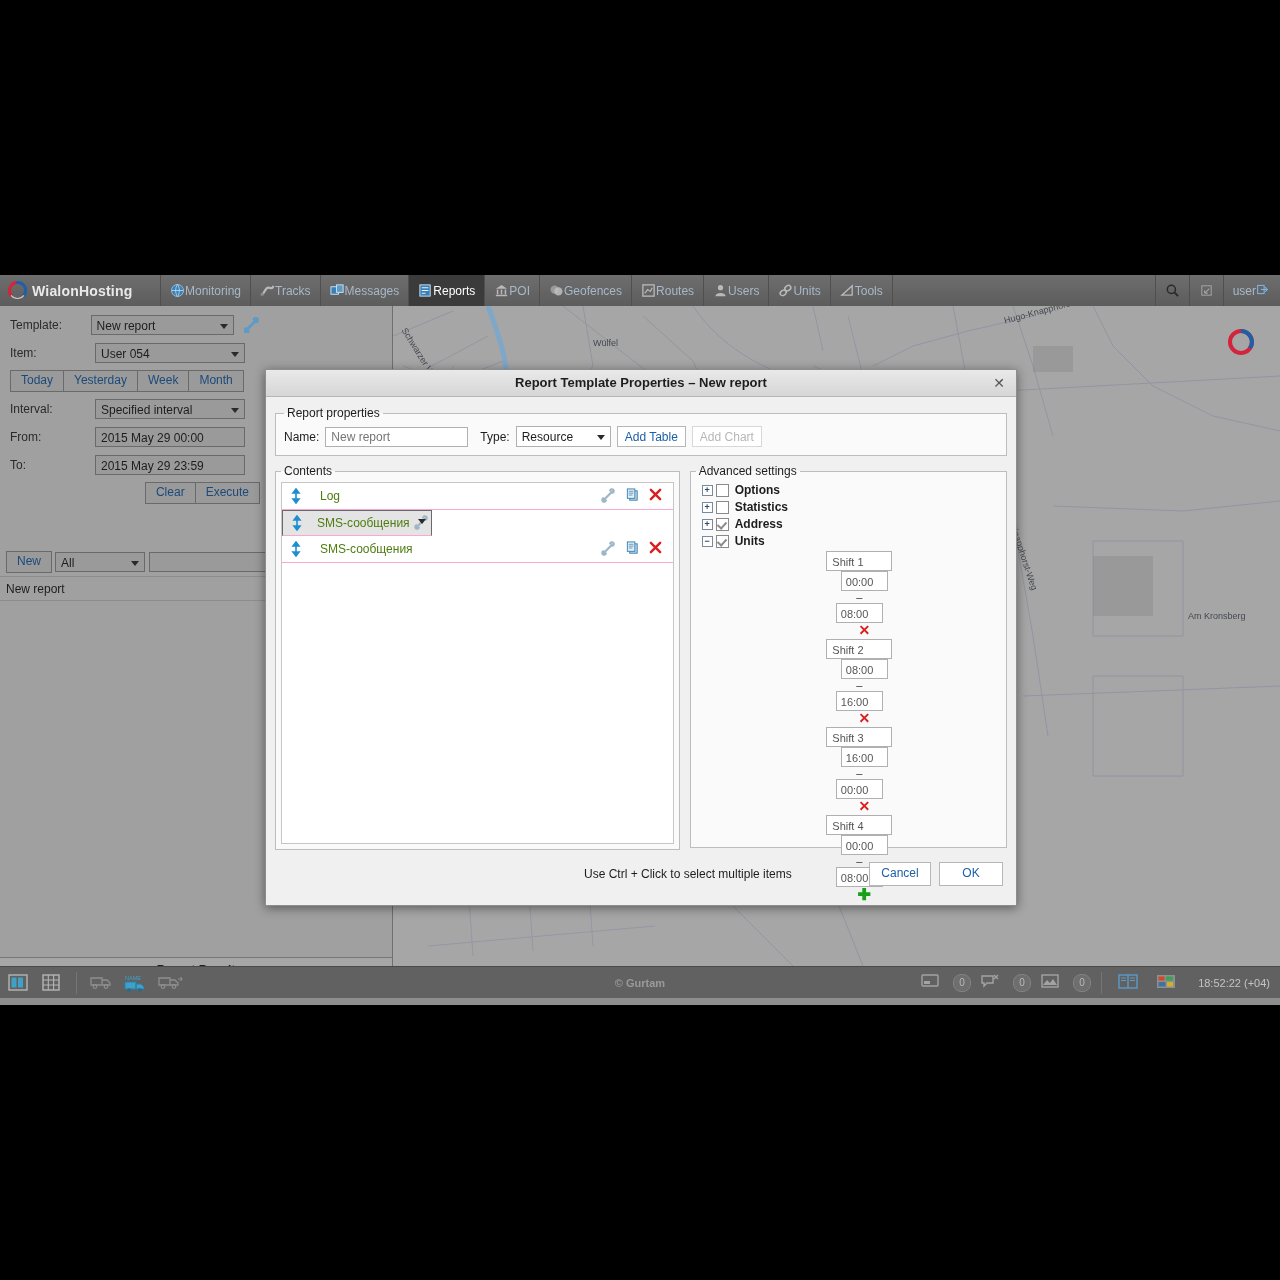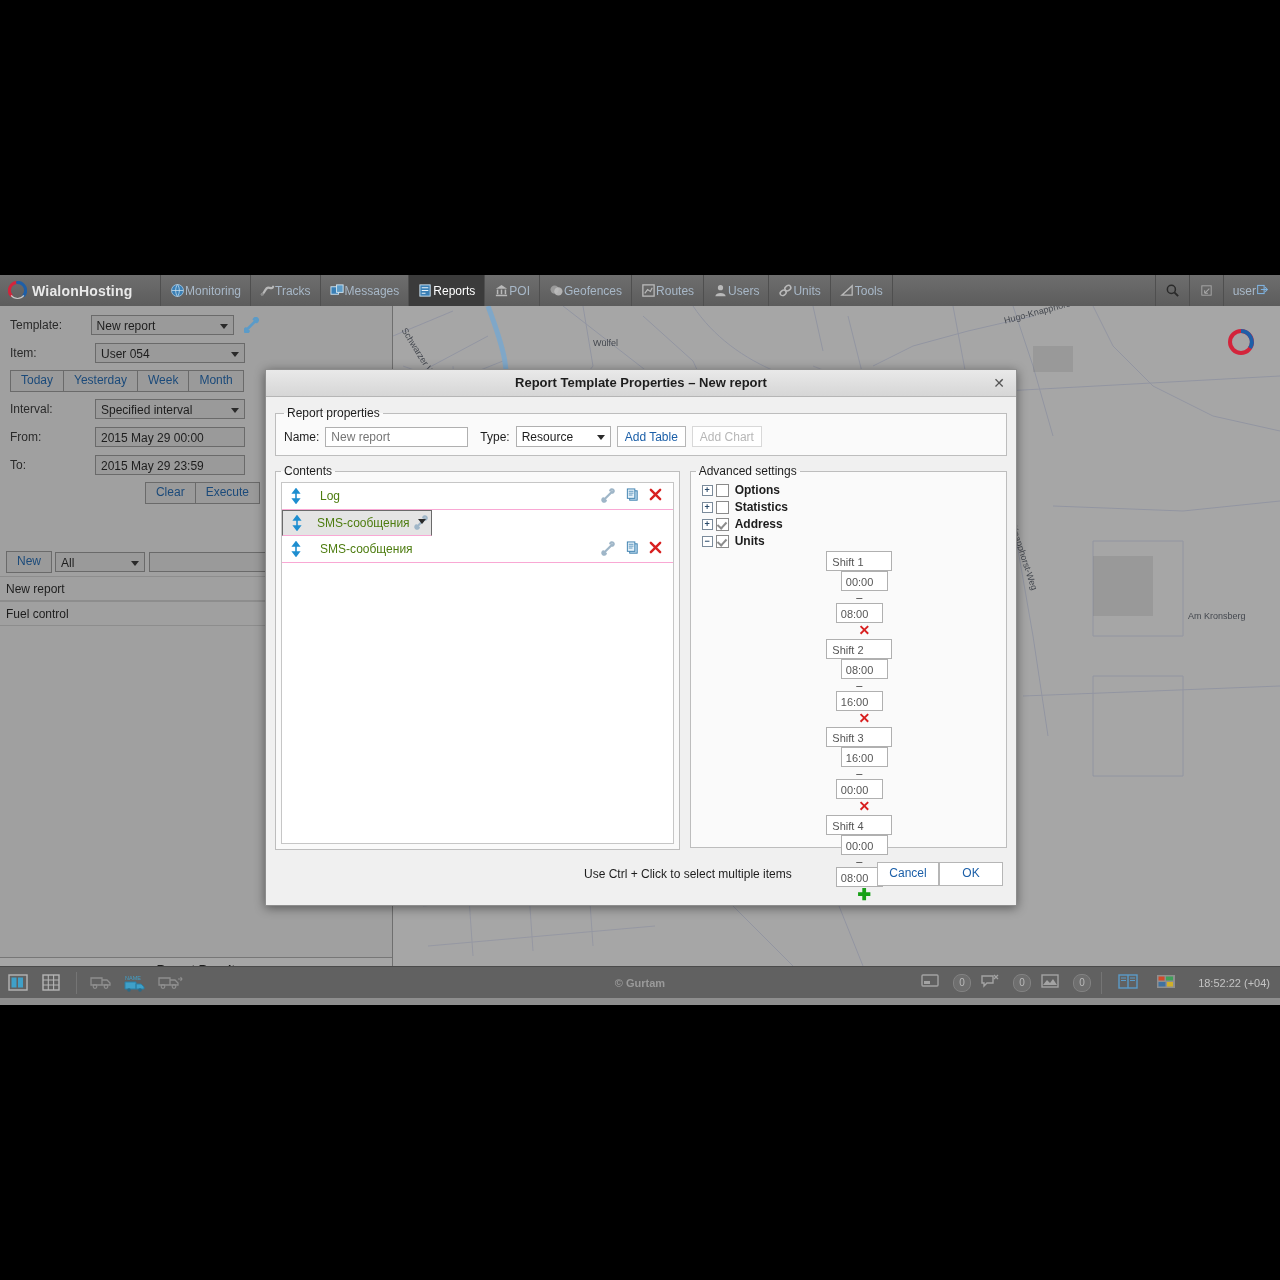--- a/index.html
+++ b/index.html
@@ -109,21 +109,21 @@
   .shiftrow{display:flex;align-items:center;gap:0;margin:2px 0 2px 22px;flex-direction:column;}
   .shname{width:66px;height:20px;border:1px solid #b0b0b0;background:#fff;font-size:11px;color:#555;
     padding:0 5px;line-height:20px;box-sizing:border-box;}
   .shtime{width:47px;height:20px;border:1px solid #b0b0b0;background:#fff;font-size:11px;color:#555;
     padding:0 4px;line-height:20px;box-sizing:border-box;margin-left:10px;}
   .dash{margin:0 5px;color:#333;font-size:11px;}
   .delx{color:#d82020;font-size:14px;font-weight:bold;margin-left:10px;cursor:default;line-height:1;}
   .addp{color:#18a018;font-size:16px;font-weight:bold;margin-left:10px;cursor:default;line-height:1;}
   .dlg-foot{display:flex;align-items:center;margin-top:12px;padding:0 4px;}
   .hint{font-size:12px;color:#1d1d1d;margin-left:305px;}
-  .fbtns{margin-left:auto;display:flex;}
+  .fbtns{margin-left:auto;display:flex;gap:8px;}
   .fbtn{width:60px;height:22px;border:1px solid #b6b6b6;background:#fff;color:#1b5fa8;font-size:12px;
     text-align:center;line-height:21px;cursor:default;}
   .fbtn.ok{width:62px;}
   svg{display:block;}
 </style>
 </head>
 <body>
 
 <div id="app">
 
@@ -310,21 +310,20 @@
     </div>
 
 
     <div class="tmplbar">
       <div class="qbtn">New</div>
       <div class="sel" style="width:90px">All</div>
       <div class="txt" style="width:120px"></div>
     </div>
 
     <div class="listitem" style="top:270px">New report</div>
-    <div class="listitem" style="top:295px">Fuel control</div>
 
     <div class="reportresult">Report Result</div>
   </div>
 
   <div class="map">
     <svg width="887" height="660">
       <rect width="887" height="660" fill="#a6a6a6"></rect>
       <g stroke="#8c90a0" stroke-width="1" fill="none" opacity=".75">
         <path d="M0 30 L60 5 M20 70 L95 30 M10 95 L110 55"></path>
         <path d="M190 0 L200 60 L160 110 L175 170 L140 230"></path>

